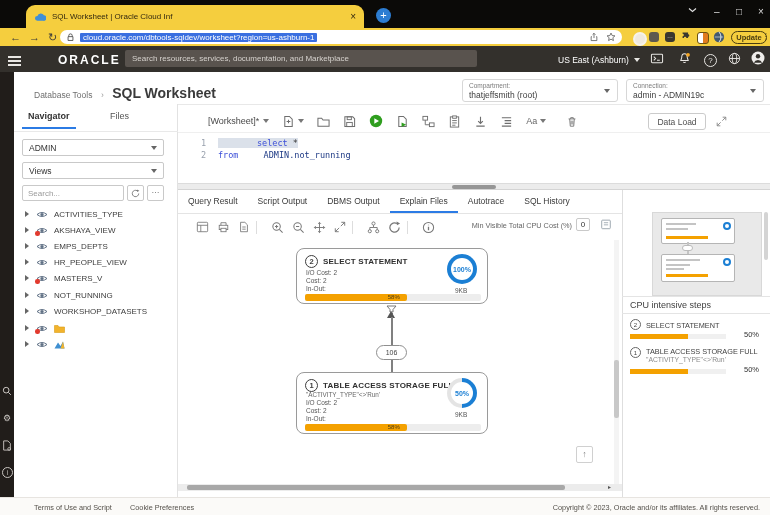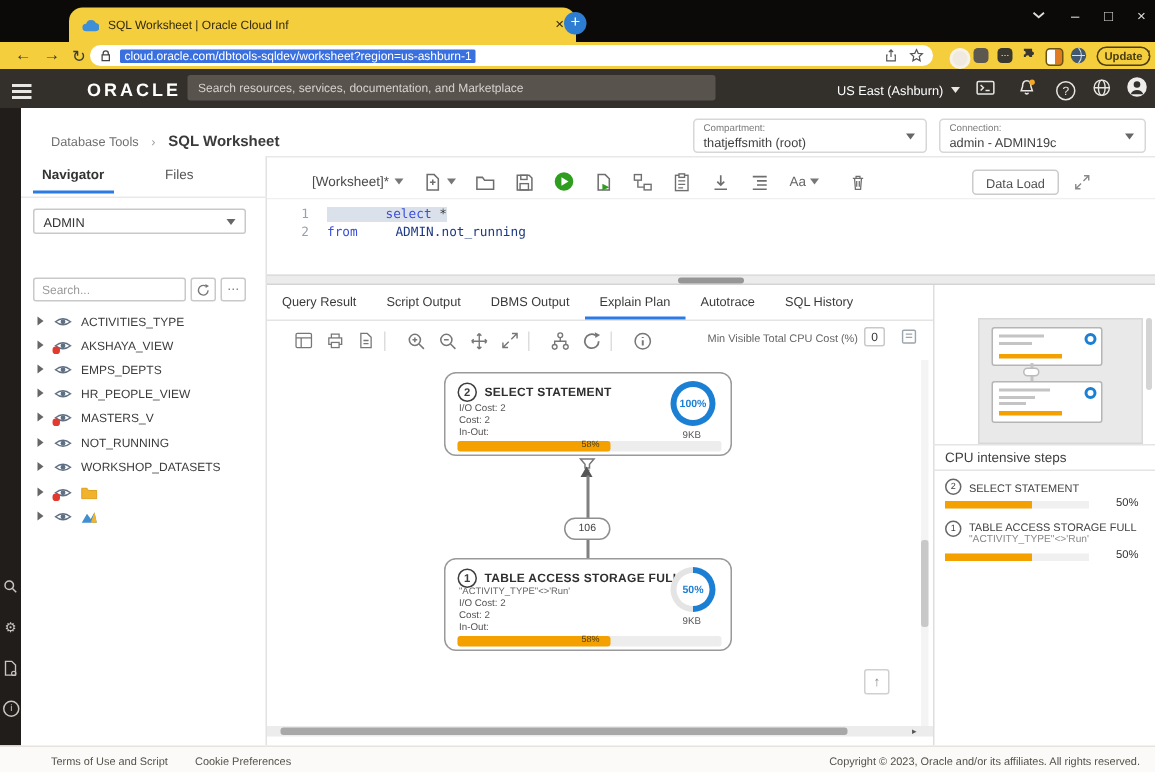--- a/index.html
+++ b/index.html
@@ -1,21 +1,21 @@
 <!DOCTYPE html>
 <html><head>
 <meta charset="utf-8">
 <style>
   html,body{margin:0;padding:0;background:#fff;font-family:"Liberation Sans",sans-serif;}
   #app{position:relative;width:770px;height:515px;overflow:hidden;background:#fff;font-family:"Liberation Sans",sans-serif;}
   .abs{position:absolute;}
   svg{display:block;}
   
   .tabstrip{left:0;top:0;width:770px;height:28px;background:#0b0a08;}
-  .btab{left:26px;top:5px;width:338px;height:23px;background:#f5ce3e;border-radius:9px 9px 0 0;display:flex;align-items:center;padding:0 8px;box-sizing:border-box;margin-left:20px;}
+  .btab{left:26px;top:5px;width:338px;height:23px;background:#f5ce3e;border-radius:9px 9px 0 0;display:flex;align-items:center;padding:0 8px;box-sizing:border-box;}
   .btab-title{font-size:8px;color:#33290f;margin-left:6px;flex:1;white-space:nowrap;overflow:hidden;}
   .btab-close{font-size:10px;color:#33290f;margin-left:4px;}
   .newtab{left:376px;top:8px;width:15px;height:15px;border-radius:50%;background:#2d7dd2;color:#fff;font-size:11px;line-height:14px;text-align:center;}
   .winctl{top:6px;color:#ddd;font-size:10px;}
   .btoolbar{left:0;top:28px;width:770px;height:18px;background:#f5ce3e;display:flex;align-items:center;}
   .nav-glyph{font-size:11px;color:#3a3a3a;}
   .urlpill{left:60px;top:30px;width:562px;height:14px;background:#fff;border-radius:8px;display:flex;align-items:center;padding:0 6px;box-sizing:border-box;}
   .urlsel{font-size:8px;color:#fff;background:#3a6fe0;padding:0 3px;border-radius:1px;margin-left:5px;white-space:nowrap;}
   .extdot{border-radius:3px;width:10px;height:10px;}
   .updatebtn{left:731px;top:31px;width:36px;height:13px;border:1.5px solid #4a3d10;border-radius:8px;font-size:7.5px;font-weight:bold;color:#4a3d10;line-height:12px;text-align:center;box-sizing:border-box;}
@@ -26,21 +26,21 @@
   .brand-o{font-size:12px;font-weight:bold;color:#fff;letter-spacing:2px;}
   .brand-c{font-size:12px;color:#cfccc8;font-weight:normal;margin-left:5px;}
   .osearch{left:125px;top:50px;width:352px;height:17px;background:#59534e;border:none;border-radius:2px;color:#d6d2ce;font-size:8px;padding:0 7px;box-sizing:border-box;font-family:"Liberation Sans",sans-serif;}
   .osearch::placeholder{color:#d6d2ce;}
   .region{font-size:8.5px;color:#fff;}
   .tri-down{width:0;height:0;border-left:3.5px solid transparent;border-right:3.5px solid transparent;border-top:4px solid #e9e7e4;display:inline-block;}
   
   .subheader{left:14px;top:72px;width:756px;height:32px;background:#fff;border-bottom:1px solid #e8e8e8;}
   .bc-root{font-size:8.5px;color:#6f6f6f;}
   .bc-sep{font-size:8.5px;color:#9b9b9b;margin:0 4px;}
-  .bc-cur{font-size:10px;color:#3a3a3a;font-weight:bold;}
+  .bc-cur{font-size:14px;color:#3a3a3a;font-weight:bold;}
   .selbox{border:1px solid #d7d7d7;border-radius:3px;box-sizing:border-box;padding:2px 6px;background:#fff;}
   .selbox .lbl{font-size:6.5px;color:#7c7c7c;display:block;}
   .selbox .val{font-size:8.5px;color:#3f3f3f;display:block;margin-top:1px;}
   .selbox .tri{position:absolute;right:7px;top:9px;border-left:3.5px solid transparent;border-right:3.5px solid transparent;border-top:4px solid #666;width:0;height:0;}
   
   .rail{left:0;top:72px;width:14px;height:425px;background:#211d1a;}
   .rail-ic{left:2px;width:10px;height:10px;color:#c9c5c1;font-size:9px;text-align:center;}
   .circ-i{border:1px solid #c9c5c1;border-radius:50%;width:9px;height:9px;line-height:9px;font-size:6.5px;text-align:center;color:#c9c5c1;}
   
   .sidebar{left:14px;top:104px;width:164px;height:393px;background:#fff;border-right:1px solid #e2e2e2;box-sizing:border-box;}
@@ -271,20 +271,24 @@
 
   <div class="abs sidebar"></div>
   <div class="abs stabs">
     <span class="stab active" style="margin-left:8px;">Navigator</span>
     <span class="stab" style="margin-left:24px;">Files</span>
   </div>
   <div class="abs sselect" style="left:22px;top:139px;width:142px;">
     <span class="v">ADMIN</span>
       <span class="ssel-tri"></span>
   </div>
+  <div class="abs sselect" style="left:22px;top:162px;width:142px;">
+    <span class="v">Views</span>
+      <span class="ssel-tri"></span>
+  </div>
   <input class="abs ssearch" style="left: 22px; top: 185px;" placeholder="Search...">
   <div class="abs sqbtn" style="left:127px;top:185px;">
       <svg width="9" height="9" viewBox="0 0 14 14" style="margin:3px auto 0;">
         <path d="M12 7 A5 5 0 1 1 9.6 2.7" fill="none" stroke="#777" stroke-width="1.4"></path>
         <path d="M9.2 0.6 L9.6 4.6 L13 2.6 Z" fill="#777"></path>
       </svg>
     </div>
   <div class="abs sqbtn" style="left:147px;top:185px;">⋯</div>
 
   <div class="abs trow" style="top:206px;">
@@ -474,21 +478,21 @@
   <span class="abs code" style="left:218px;top:150px;"><span class="kw">from</span><span class="ident"> ADMIN.not_running</span></span>
 
   <div class="abs splitter">
       <span class="handle"></span>
     </div>
 
   <div class="abs rtabs">
     <span class="rtab">Query Result</span>
     <span class="rtab">Script Output</span>
     <span class="rtab">DBMS Output</span>
-    <span class="rtab active">Explain Plan</span>
+    <span class="rtab active">Explain Files</span>
     <span class="rtab">Autotrace</span>
     <span class="rtab">SQL History</span>
   </div>
 
   <div class="abs ptoolbar">
     <span class="pt-ic" style="margin-left:18px;">
         <svg width="13" height="12" viewBox="0 0 14 14">
           <rect x="1" y="1.5" width="12" height="11" rx="1" fill="none" stroke="#777" stroke-width="1"></rect>
           <path d="M1 5 H13 M5 5 V12.5" stroke="#777" stroke-width="1"></path>
         </svg>

